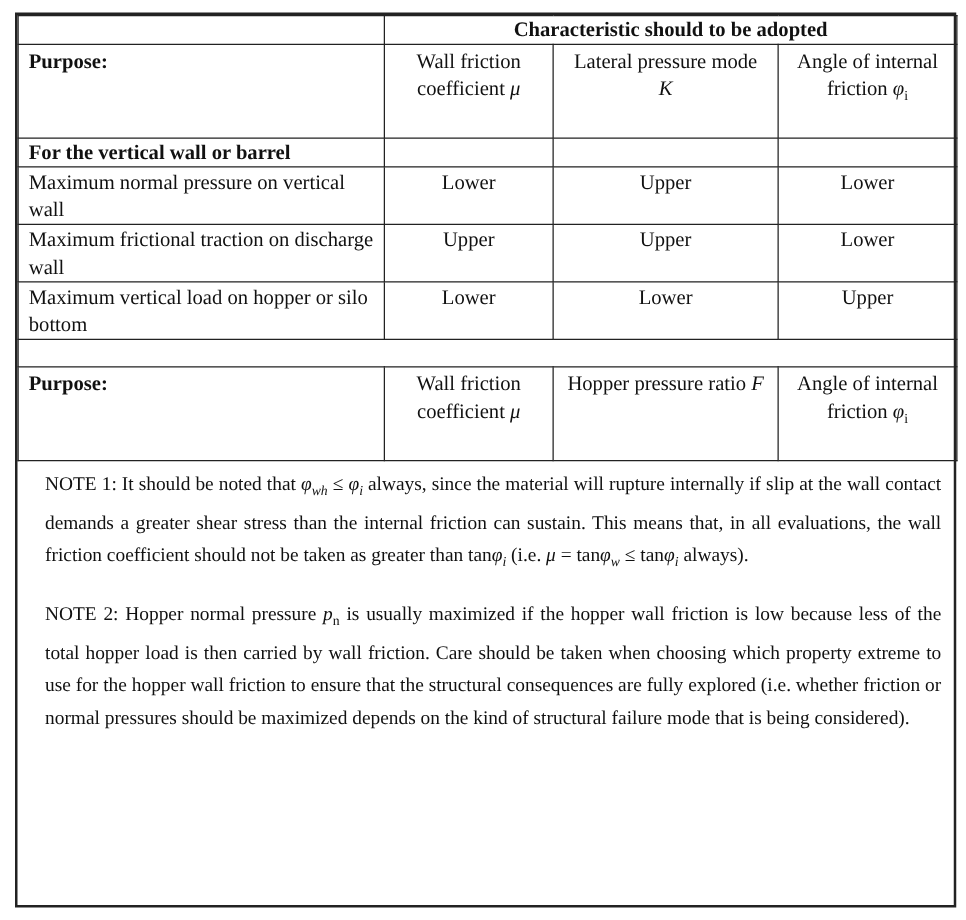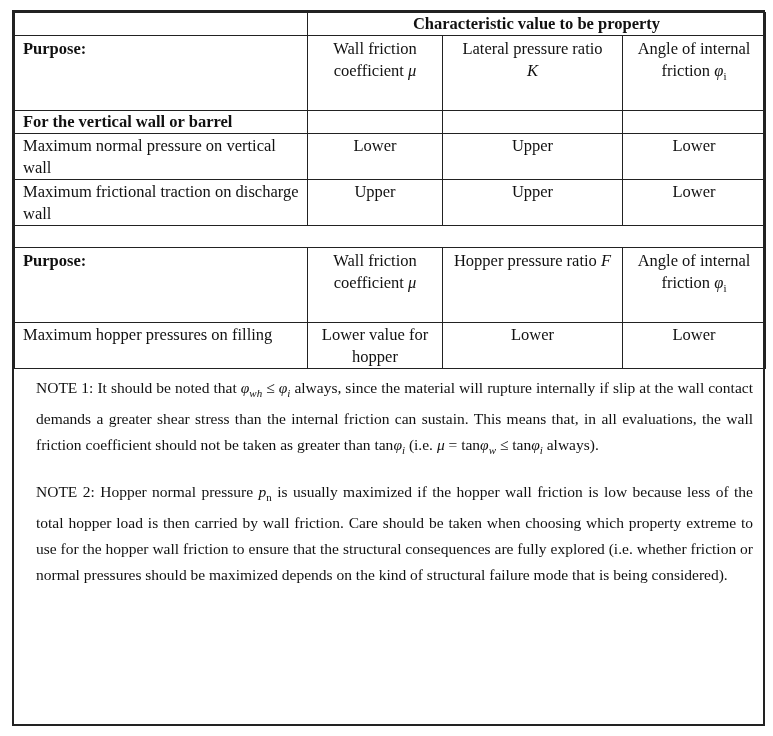--- a/index.html
+++ b/index.html
@@ -26,60 +26,60 @@
   <table>
     <colgroup>
       <col style="width:293px">
         <col style="width:135px">
         <col style="width:180px">
         <col style="width:143px">
     </colgroup>
     <tbody>
         <tr class="hdr">
       <td></td>
-      <td colspan="3" class="c b">Characteristic value to be property</td>
+      <td colspan="3" class="c b">Characteristic should to be adopted</td>
     </tr>
     <tr class="purpose">
       <td class="b">Purpose:</td>
       <td class="c"><span>Wall friction coefficient</span> <span class="i">μ</span></td>
-      <td class="c"><span>Lateral pressure ratio</span><br><span class="i">K</span></td>
+      <td class="c"><span>Lateral pressure mode</span><br><span class="i">K</span></td>
       <td class="c"><span>Angle of internal friction</span> <span class="i">φ</span><sub>i</sub></td>
     </tr>
     <tr class="section">
       <td class="b">For the vertical wall or barrel</td>
       <td></td>
           <td></td>
           <td></td>
     </tr>
     <tr class="data">
       <td>Maximum normal pressure on vertical wall</td>
       <td class="c">Lower</td>
       <td class="c">Upper</td>
       <td class="c">Lower</td>
     </tr>
     <tr class="data">
       <td>Maximum frictional traction on discharge wall</td>
       <td class="c">Upper</td>
       <td class="c">Upper</td>
       <td class="c">Lower</td>
     </tr>
+    <tr class="data">
+      <td>Maximum vertical load on hopper or silo bottom</td>
+      <td class="c">Lower</td>
+      <td class="c">Lower</td>
+      <td class="c">Upper</td>
+    </tr>
     <tr class="spacer">
       <td colspan="4"></td>
     </tr>
     <tr class="purpose">
       <td class="b">Purpose:</td>
       <td class="c"><span>Wall friction coefficient</span> <span class="i">μ</span></td>
       <td class="c"><span>Hopper pressure ratio</span> <span class="i">F</span></td>
       <td class="c"><span>Angle of internal friction</span> <span class="i">φ</span><sub>i</sub></td>
-    </tr>
-    <tr class="data">
-      <td>Maximum hopper pressures on filling</td>
-      <td class="c">Lower value for hopper</td>
-      <td class="c">Lower</td>
-      <td class="c">Lower</td>
     </tr>
   </tbody>
     </table>
   <div class="notes">
     <p><span>NOTE 1: It should be noted that </span><span class="i">φ</span><sub class="i">wh</sub><span> ≤ </span><span class="i">φ</span><sub class="i">i</sub><span> always, since the material will rupture internally if slip at the wall contact demands a greater shear stress than the internal friction can sustain. This means that, in all evaluations, the wall friction coefficient should not be taken as greater than tan</span><span class="i">φ</span><sub class="i">i</sub><span> (i.e. </span><span class="i">μ</span><span> = tan</span><span class="i">φ</span><sub class="i">w</sub><span> ≤ tan</span><span class="i">φ</span><sub class="i">i</sub><span> always).</span></p>
     <p><span>NOTE 2: Hopper normal pressure </span><span class="i">p</span><sub>n</sub><span> is usually maximized if the hopper wall friction is low because less of the total hopper load is then carried by wall friction. Care should be taken when choosing which property extreme to use for the hopper wall friction to ensure that the structural consequences are fully explored (i.e. whether friction or normal pressures should be maximized depends on the kind of structural failure mode that is being considered).</span></p>
   </div>
 </div>
 
 </body></html>

